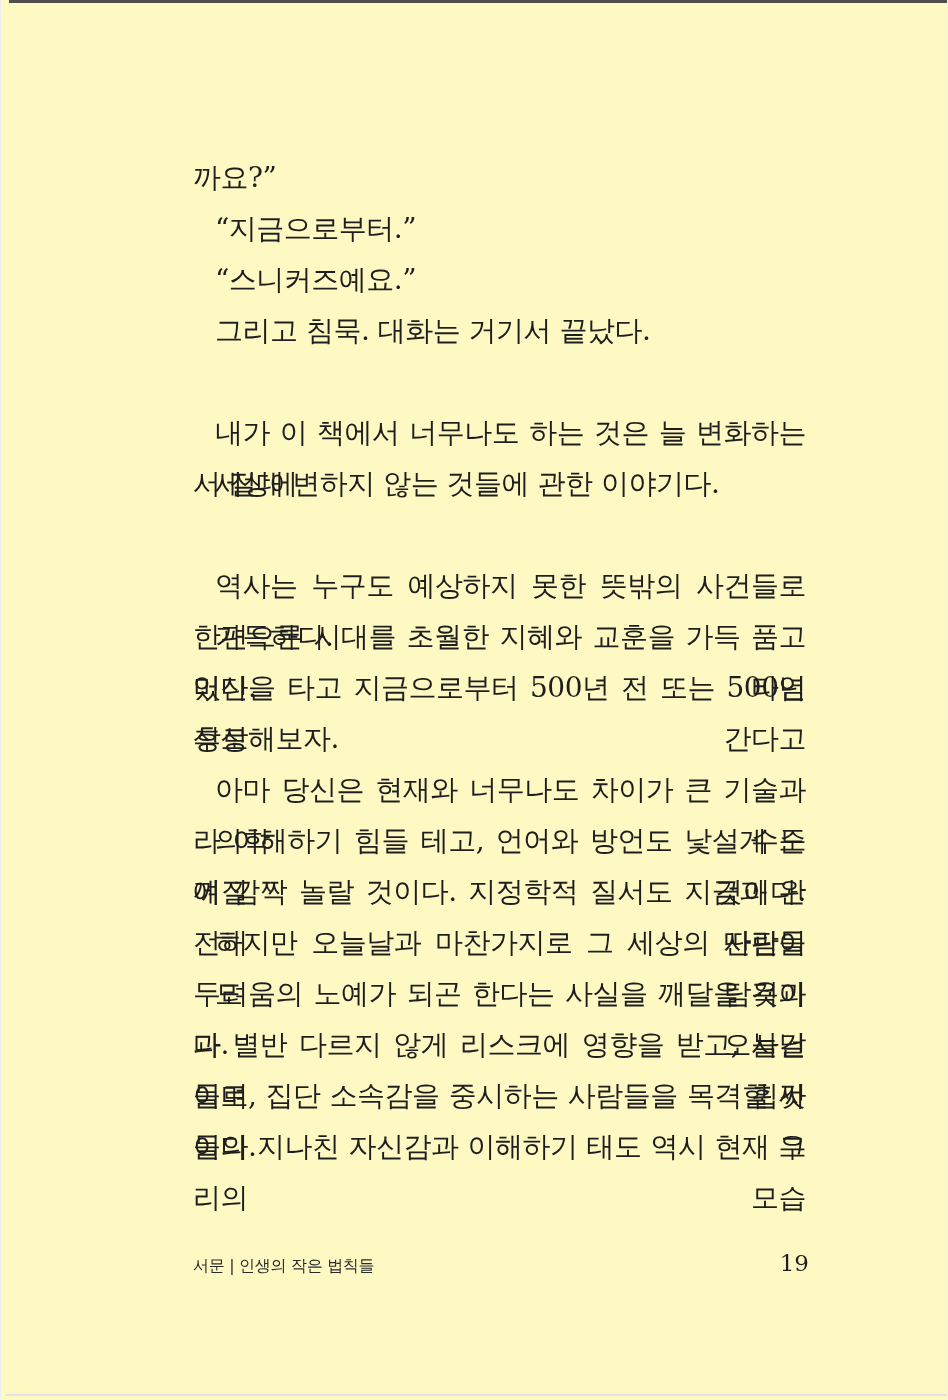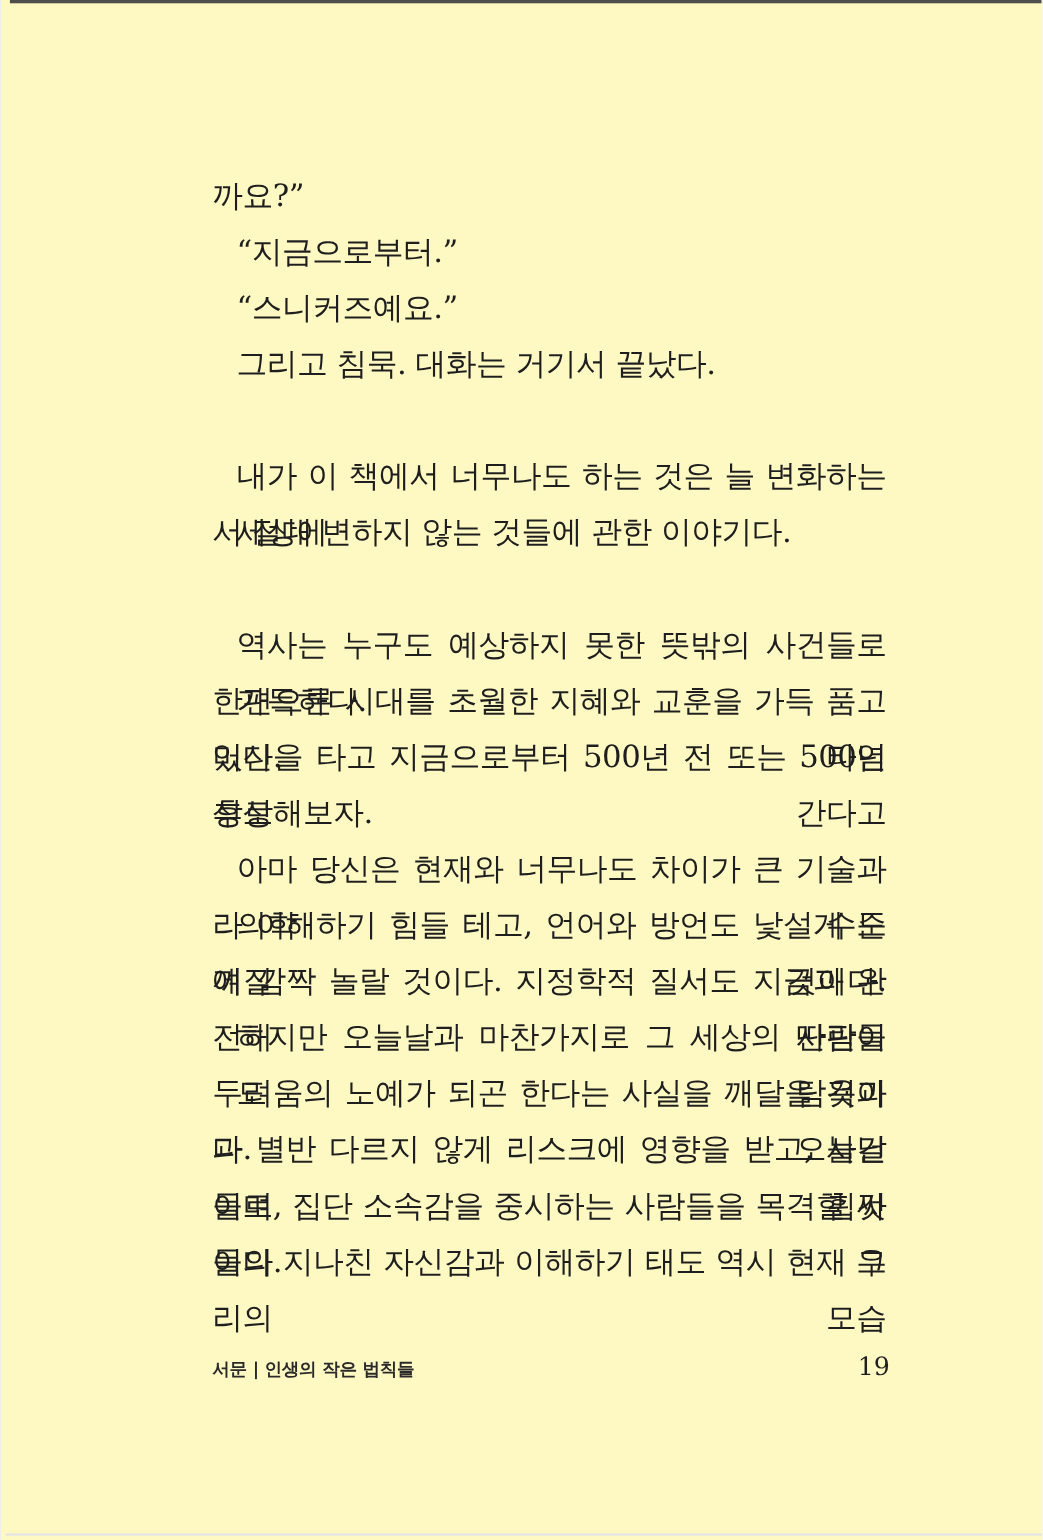--- a/index.html
+++ b/index.html
@@ -63,30 +63,31 @@
     position: absolute;
     top: 1230px;
     left: 192px;
     width: 616px;
     display: flex;
     justify-content: space-between;
     align-items: baseline;
   }
   .footer-chapter {
     font-family: "DejaVu Sans", sans-serif;
-    font-weight: bold;
+    font-weight: normal;
     font-size: 16px;
     color: #2a2a2a;
     letter-spacing: -0.3px;
   }
   .footer-page-number {
     font-family: "DejaVu Serif", serif;
     font-size: 23px;
     color: #1f1f1f;
     font-variant-numeric: oldstyle-nums;
+    margin-top: 20px;
   }
 </style>
 </head>
 <body>
 
 <div class="page">
 
   <div class="top-edge"></div>
 
   <div class="body-text">

